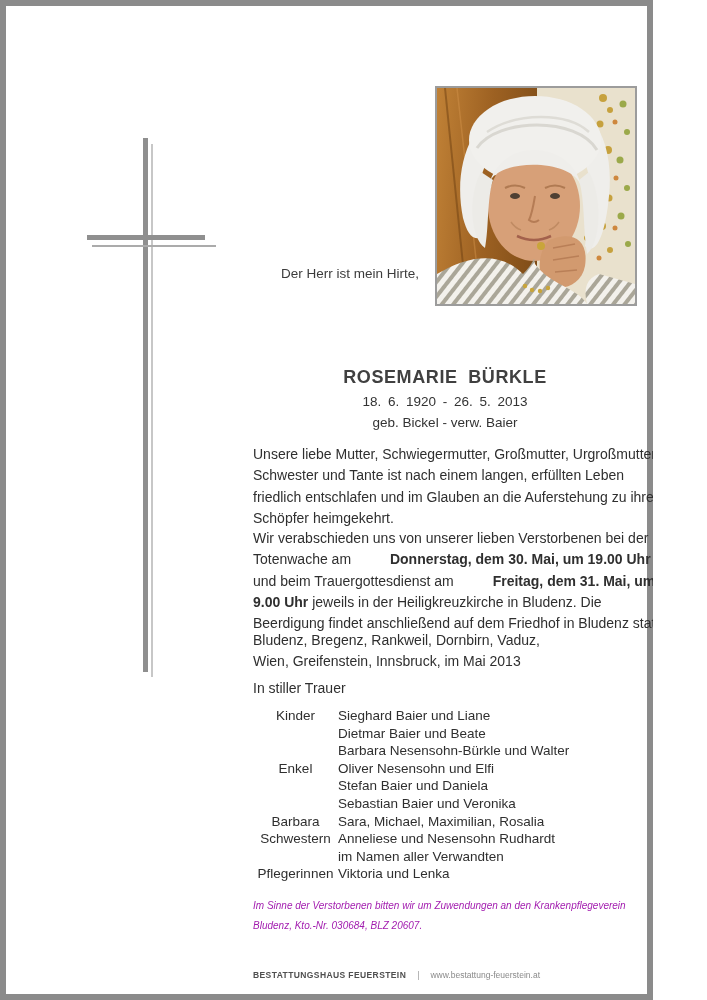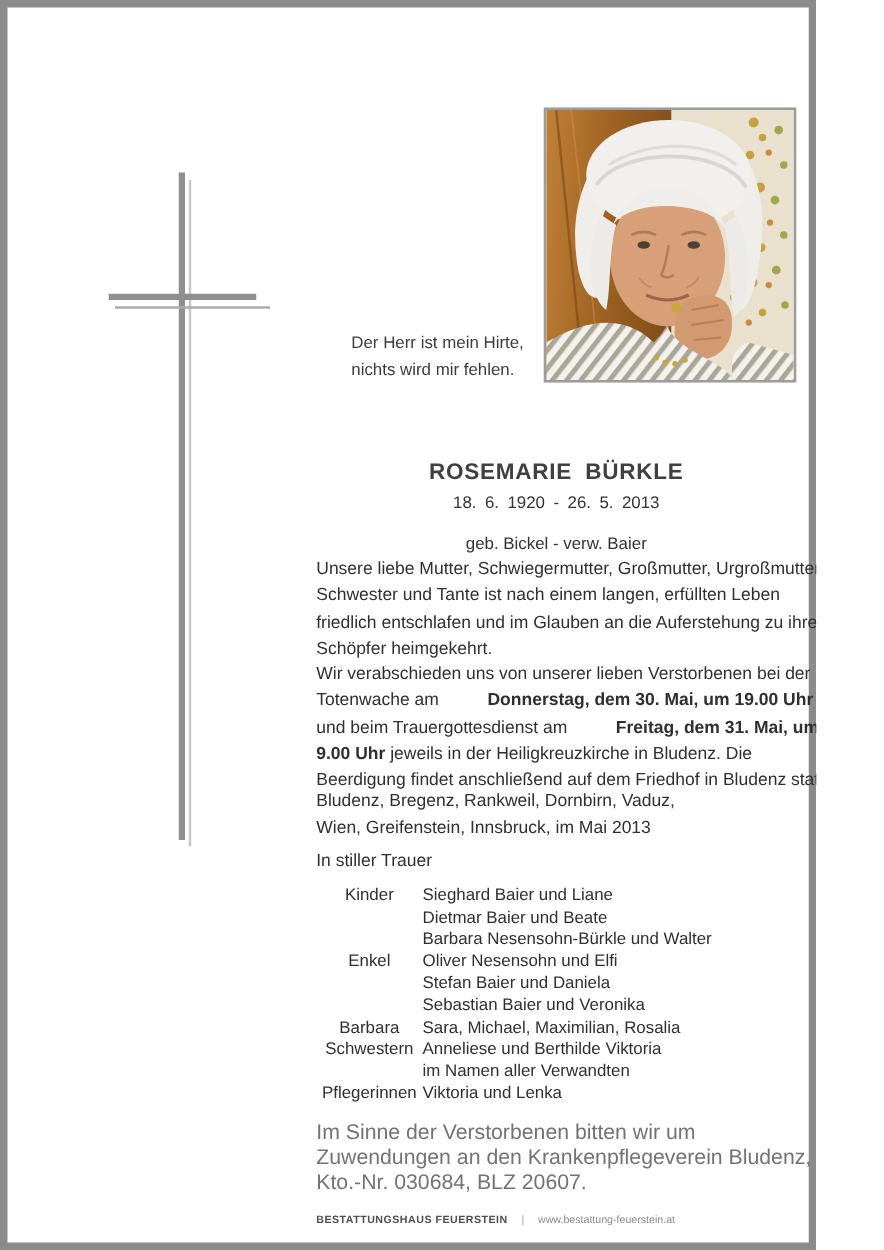--- a/index.html
+++ b/index.html
@@ -26,35 +26,35 @@
   .photo svg{display:block;}
   
   .verse{
     position:absolute;left:281px;top:263px;
     font-size:13.5px;line-height:21.5px;color:#3c3c3c;
   }
   
   .center-block{position:absolute;left:253px;top:367px;width:384px;text-align:center;}
   .name{font-size:18px;font-weight:bold;letter-spacing:.6px;word-spacing:5px;color:#404040;}
   .dates{font-size:13.5px;margin-top:6px;word-spacing:3px;color:#333;}
-  .birth{font-size:13.5px;margin-top:18px;color:#333;}
+  .birth{font-size:13.5px;margin-top:6px;color:#333;}
   
   .para{position:absolute;left:253px;width:414px;margin:0;font-size:14px;line-height:21.3px;color:#2f2f2f;}
   .b{font-weight:bold;margin-left:35px;}
   .p1{top:444px;}
   .p2{top:528px;}
   .cities{top:630px;}
   .mourning{top:678px;}
   
   .family{position:absolute;left:253px;top:707px;width:414px;font-size:13.5px;line-height:17.6px;color:#2f2f2f;}
   .family-row{display:flex;}
   .family-label{width:85px;flex:0 0 85px;text-align:center;}
   .family-value{flex:1;}
   
-  .donation{top:896px;font-size:17px;line-height:20px;color:#737373;}
+  .donation{top:896px;font-size:10px;line-height:20px;color:#a21caf;font-style:italic;}
   
   .footer{
     position:absolute;left:253px;top:957px;
     font-size:8.5px;display:flex;align-items:center;margin-top:13px;
   }
   .footer-company{font-weight:bold;letter-spacing:.4px;color:#4f4f4f;}
   .footer-sep{margin:0 11px;color:#9a9a9a;}
   .footer-url{color:#8a8a8a;}
 </style>
 </head>
@@ -152,21 +152,20 @@
           <circle cx="95" cy="202" r="2.2"></circle>
           <circle cx="103" cy="203" r="2.2"></circle>
           <circle cx="111" cy="200" r="2.2"></circle>
         <circle cx="104" cy="158" r="4"></circle>
       </g>
     </svg>
   </div>
 
   <div class="verse">
     <div>Der Herr ist mein Hirte,</div>
-    <div>nichts wird mir fehlen.</div>
   </div>
 
   <div class="center-block">
     <div class="name">ROSEMARIE BÜRKLE</div>
     <div class="dates">18. 6. 1920  -  26. 5. 2013</div>
     <div class="birth">geb. Bickel - verw. Baier</div>
   </div>
 
   <p class="para p1"><span>Unsere liebe Mutter, Schwiegermutter, Großmutter, Urgroßmutter, Schwester und Tante ist nach einem langen, erfüllten Leben friedlich entschlafen und im Glauben an die Auferstehung zu ihrem Schöpfer heimgekehrt.</span></p>
   <p class="para p2"><span>Wir verabschieden uns von unserer lieben Verstorbenen bei der Totenwache am </span><span class="b">Donnerstag, dem 30. Mai, um 19.00 Uhr</span><span> und beim Trauergottesdienst am </span><span class="b">Freitag, dem 31. Mai, um 9.00 Uhr</span><span> jeweils in der Heiligkreuzkirche in Bludenz. Die Beerdigung findet anschließend auf dem Friedhof in Bludenz statt.</span></p>
@@ -202,21 +201,21 @@
       <div class="family-row">
         <span class="family-label"></span>
         <span class="family-value">Sebastian Baier und Veronika</span>
       </div>
       <div class="family-row">
         <span class="family-label">Barbara</span>
         <span class="family-value">Sara, Michael, Maximilian, Rosalia</span>
       </div>
       <div class="family-row">
         <span class="family-label">Schwestern</span>
-        <span class="family-value">Anneliese und Berthilde Viktoria</span>
+        <span class="family-value">Anneliese und Nesensohn Rudhardt</span>
       </div>
       <div class="family-row">
         <span class="family-label"></span>
         <span class="family-value">im Namen aller Verwandten</span>
       </div>
       <div class="family-row">
         <span class="family-label">Pflegerinnen</span>
         <span class="family-value">Viktoria und Lenka</span>
       </div>
     </div>

